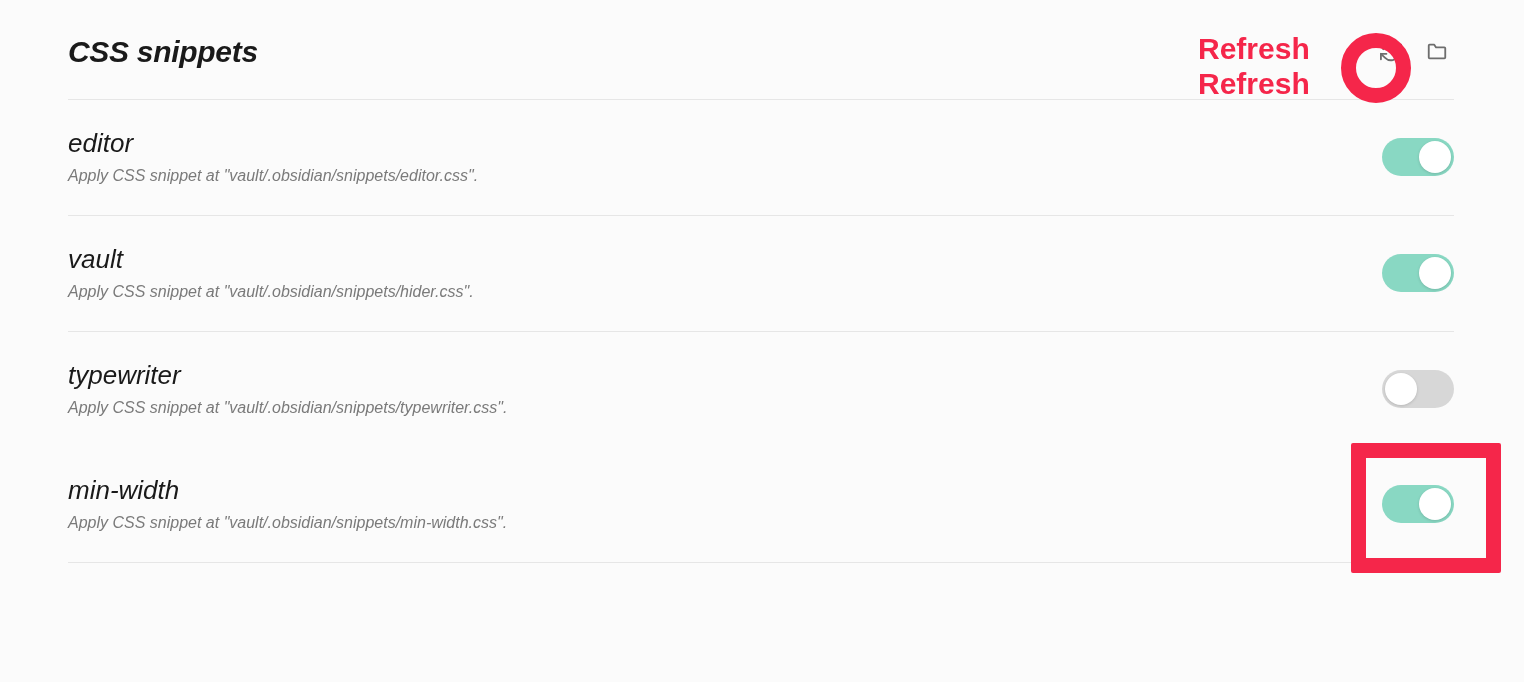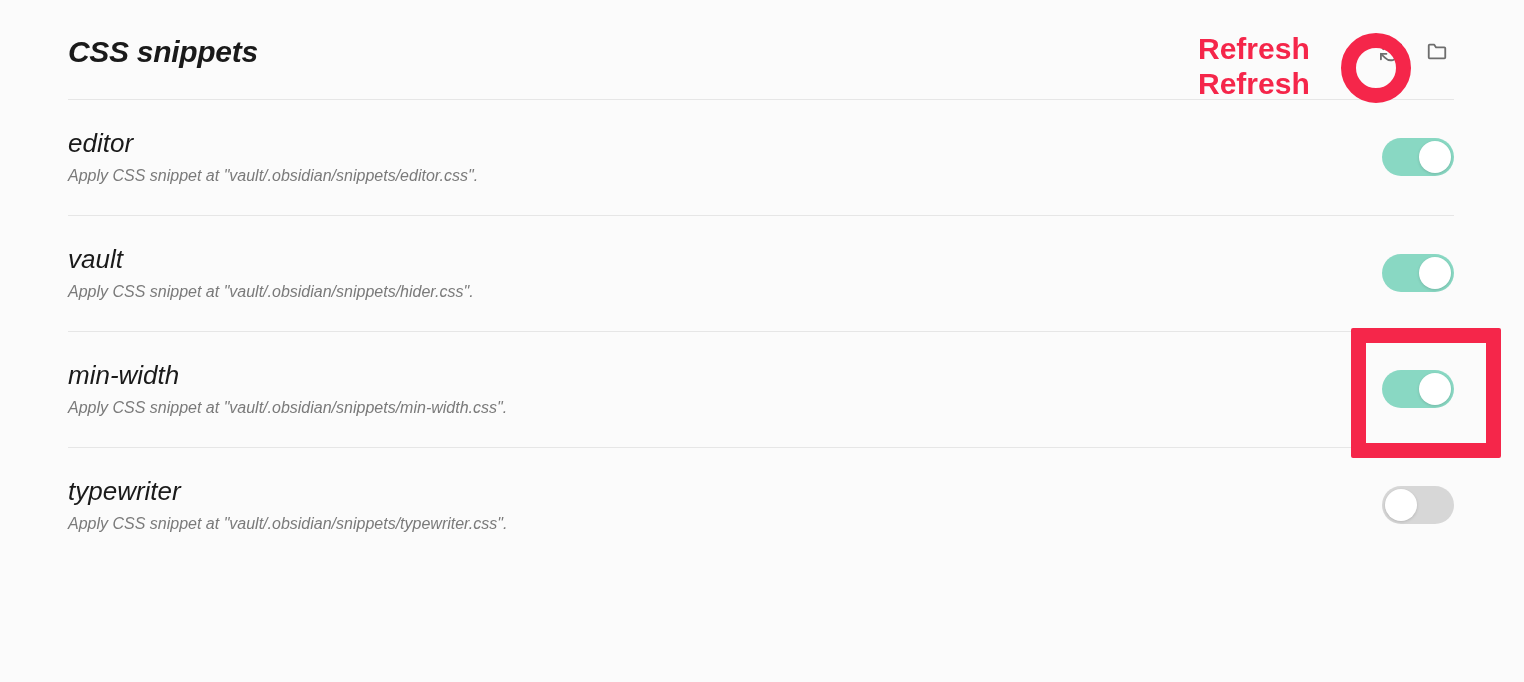--- a/index.html
+++ b/index.html
@@ -153,38 +153,38 @@
       </div>
       <div class="snippet-row">
         <div class="snippet-info">
           <div class="snippet-name">vault</div>
           <div class="snippet-desc">Apply CSS snippet at "vault/.obsidian/snippets/hider.css".</div>
         </div>
         <div class="toggle on">
           <div class="toggle-knob"></div>
         </div>
       </div>
+      <div class="snippet-row last">
+        <div class="snippet-info">
+          <div class="snippet-name">typewriter</div>
+          <div class="snippet-desc">Apply CSS snippet at "vault/.obsidian/snippets/typewriter.css".</div>
+        </div>
+        <div class="toggle off">
+          <div class="toggle-knob"></div>
+        </div>
+      </div>
       <div class="snippet-row">
         <div class="snippet-info">
           <div class="snippet-name">min-width</div>
           <div class="snippet-desc">Apply CSS snippet at "vault/.obsidian/snippets/min-width.css".</div>
         </div>
         <div class="toggle on">
           <div class="toggle-knob"></div>
         </div>
         <div class="highlight-box" style="top: -4px; right: -47px; width: 150px; height: 130px;"></div>
-      </div>
-      <div class="snippet-row last">
-        <div class="snippet-info">
-          <div class="snippet-name">typewriter</div>
-          <div class="snippet-desc">Apply CSS snippet at "vault/.obsidian/snippets/typewriter.css".</div>
-        </div>
-        <div class="toggle off">
-          <div class="toggle-knob"></div>
-        </div>
       </div>
     </div>
 
 </div>
 
 <div class="refresh-annotation-label" style="top:32px; left:1198px;">
   <span>Refresh</span><br>
   <span>Refresh</span>
 </div>
 <div class="refresh-annotation-ring" style="top:33px; left:1341px;"></div>

